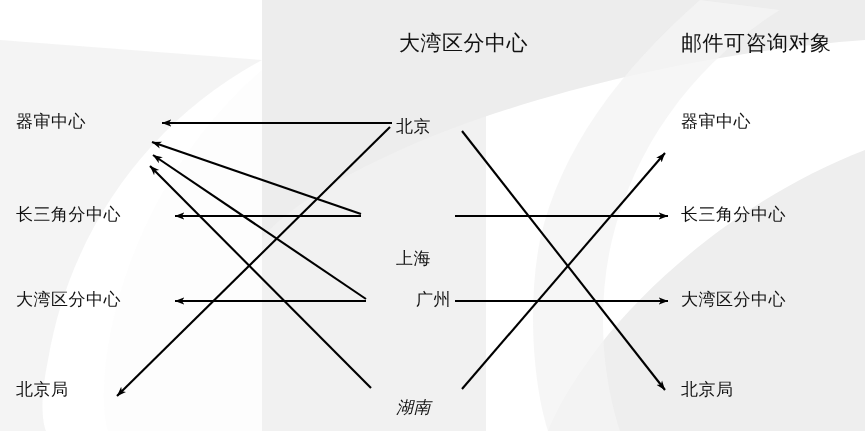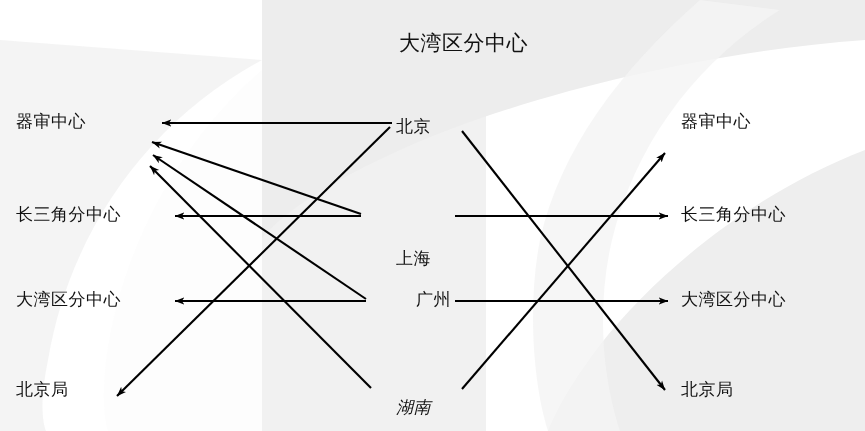--- a/index.html
+++ b/index.html
@@ -69,20 +69,21 @@
 
     <g stroke="#000000" stroke-width="2.1" fill="none" marker-end="url(#ah)">
       <line x1="462" y1="131" x2="665" y2="390"></line>
       <line x1="455" y1="216" x2="668" y2="216"></line>
       <line x1="455" y1="301" x2="668" y2="301"></line>
       <line x1="462" y1="389" x2="665" y2="153"></line>
     </g>
   </svg>
 
   <div class="hdr col-mid" style="left:399px; top:32px;">大湾区分中心</div>
+  <div class="hdr col-right" style="left:681px; top:32px;">邮件可咨询对象</div>
 
   <div class="lbl col-left" style="left:16px;  top:113px;">器审中心</div>
   <div class="lbl col-left" style="left:16px;  top:206px;">长三角分中心</div>
   <div class="lbl col-left" style="left:16px;  top:291px;">大湾区分中心</div>
   <div class="lbl col-left" style="left:16px;  top:381px;">北京局</div>
 
   <div class="lbl col-mid" style="left:396px; top:118px;">北京</div>
   <div class="lbl col-mid" style="left:396px; top:206px;margin-top:44px;">上海</div>
   <div class="lbl col-mid" style="left:416px; top:291px;">广州</div>
   <div class="lbl col-mid" style="left:396px; top:399px;font-style:italic;">湖南</div>

